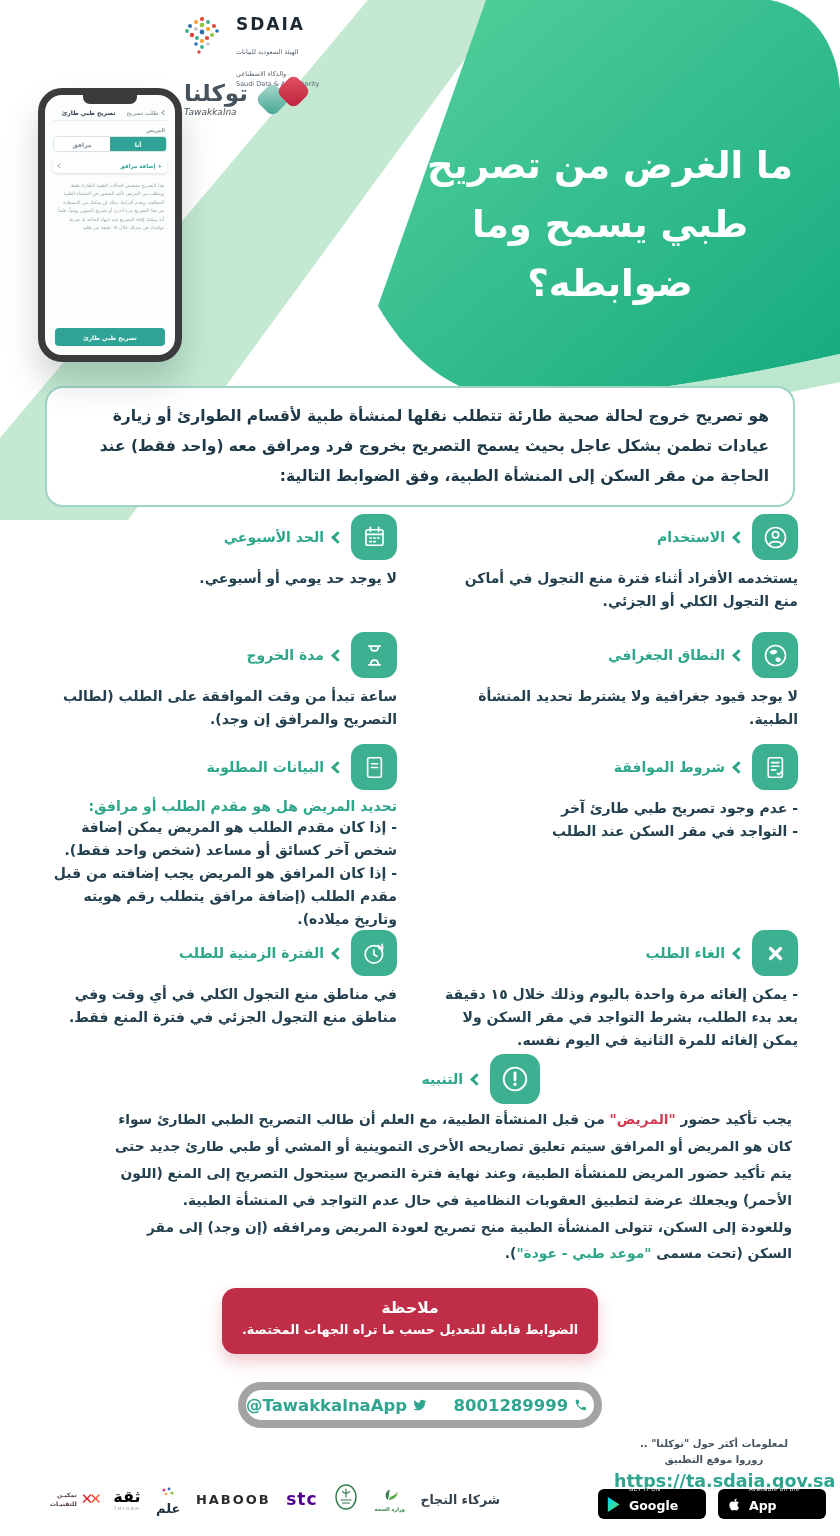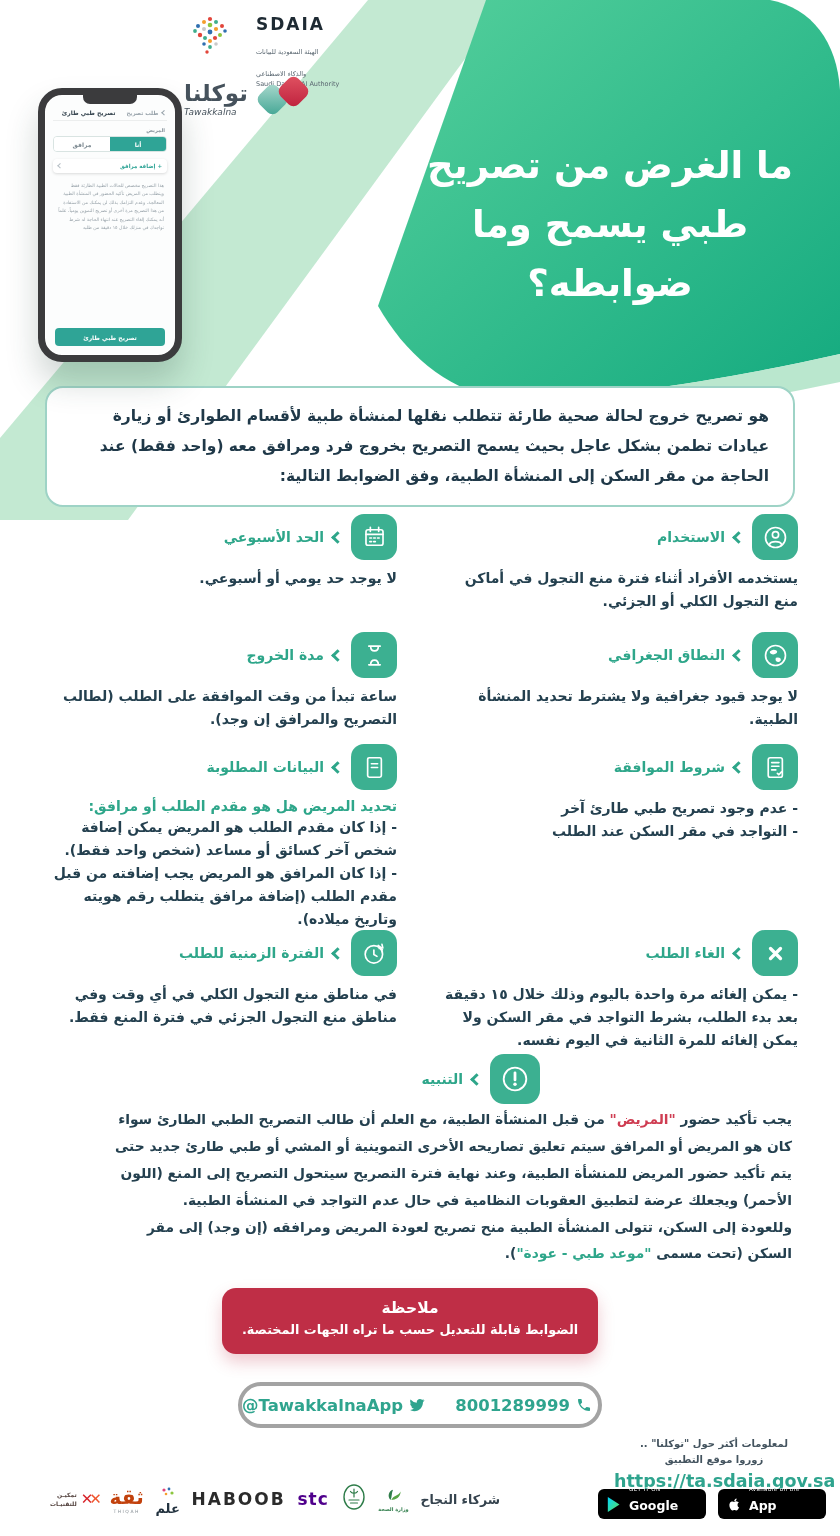--- a/index.html
+++ b/index.html
@@ -5,21 +5,21 @@
   * { margin:0; padding:0; box-sizing:border-box; }
   html,body { background:#e9e9e9; }
   body { font-family:"DejaVu Sans", sans-serif; }
   .page { position:relative; width:840px; height:1536px; background:#fff; overflow:hidden; margin:0 auto; }
 
   
   .hero-bg { position:absolute; top:0; left:0; width:840px; height:520px; z-index:0; }
   .hero-title { position:absolute; top:136px; right:30px; width:400px; z-index:2;
     color:#fff; font-size:37px; font-weight:bold; line-height:1.6; text-align:center; direction:rtl; }
 
-  .sdaia-logo { position:absolute; top:14px; left:188px; display:flex; gap:24px; align-items:flex-start; z-index:2; }
+  .sdaia-logo { position:absolute; top:14px; left:180px; display:flex; gap:12px; align-items:flex-start; z-index:2; }
   .sdaia-mark { width:44px; height:44px; }
   .sdaia-name { font-size:17px; font-weight:bold; color:#1e2a33; letter-spacing:2px; }
   .sdaia-ar { font-size:6.5px; color:#5a6771; direction:rtl; text-align:left; margin-top:14px; }
   .sdaia-en { font-size:6.5px; color:#5a6771; margin-top:2px; }
 
   .twk-logo { position:absolute; top:76px; left:184px; display:flex; gap:10px; align-items:center; z-index:2; }
   .twk-ar { font-size:23px; font-weight:bold; color:#46525c; }
   .twk-en { font-size:9px; color:#46525c; margin-top:1px;font-style:italic; }
   .heart { position:relative; width:52px; height:44px; }
   .heart .lobe { position:absolute; width:25px; height:25px; border-radius:7px; transform:rotate(45deg); }
@@ -81,21 +81,21 @@
   .notice-body .teal { color:#2ea68a; }
 
   
   .note-box { position:absolute; left:222px; top:1288px; width:376px; height:66px; background:#bf2e46;
     border-radius:14px; color:#fff; text-align:center; direction:rtl; padding-top:11px;
     box-shadow:0 8px 16px rgba(191,46,70,.25); }
   .note-title { font-size:15.5px; font-weight:bold; }
   .note-text  { font-size:12.8px; font-weight:bold; margin-top:5px; }
 
   
-  .contact { position:absolute; left:238px; top:1382px; width:364px; height:46px; border:4px solid #a3a3a3;
+  .contact { position:absolute; left:238px; top:1382px; width:364px; height:46px; border:8px solid #a3a3a3;
     border-radius:26px; display:flex; align-items:center; justify-content:center; color:#2fa48e;
     font-weight:bold; font-size:16.5px; background:#fff; }
   .contact svg { width:20px; height:20px; margin:0 6px; }
   .contact .sep { width:30px; }
 
   
   .site-info { position:absolute; right:26px; top:1436px; width:200px; text-align:center; z-index:2; }
   .site-info .l { font-size:10px; font-weight:bold; color:#44545f; direction:rtl; line-height:1.6; }
   .site-info .url { font-size:17.5px; font-weight:bold; color:#2fa48e; margin-top:3px; direction:ltr; }
 
@@ -105,25 +105,25 @@
   .badge .txt .small { font-size:5.5px; letter-spacing:.4px; }
   .badge .txt .big { font-size:12.5px; font-weight:bold; line-height:1.1; }
   .badge svg { width:15px; height:15px; flex:0 0 auto; }
 
   .partners { position:absolute; left:50px; top:1478px; width:450px; height:42px; display:flex;
     align-items:center; justify-content:space-between; direction:rtl; }
   .partners-label { font-size:12.5px; font-weight:bold; color:#34424d; }
   .logo-moh { text-align:center; }
   .logo-moh .cap { font-size:5px; color:#2f7d4a; font-weight:bold; }
   .logo-stc { font-size:17px; font-weight:bold; color:#4f008c; letter-spacing:1px; }
-  .logo-haboob { font-size:17px; font-weight:bold; color:#2b2b2b; letter-spacing:2px; }
+  .logo-haboob { font-size:13px; font-weight:bold; color:#2b2b2b; letter-spacing:2px; }
   .logo-elm { text-align:center; }
   .logo-elm .ar { font-size:13px; font-weight:bold; color:#22323f; }
   .logo-thiqah { text-align:center; }
-  .logo-thiqah .ar { font-size:20px; font-weight:bold; color:#c2410c; }
+  .logo-thiqah .ar { font-size:16px; font-weight:bold; color:#000000; }
   .logo-thiqah .en { font-size:4.5px; letter-spacing:1.5px; color:#8b9399; }
   .logo-tamkeen { display:flex; align-items:center; gap:4px; direction:rtl; }
   .logo-tamkeen .mark { font-size:15px; font-weight:bold; color:#d8232a; letter-spacing:-4px; }
   .logo-tamkeen .mark b { color:#f0542c; }
   .logo-tamkeen .cap { font-size:6px; color:#54433f; font-weight:bold; line-height:1.5; text-align:right; }
 </style>
 </head>
 <body>
 
 <div class="page">

